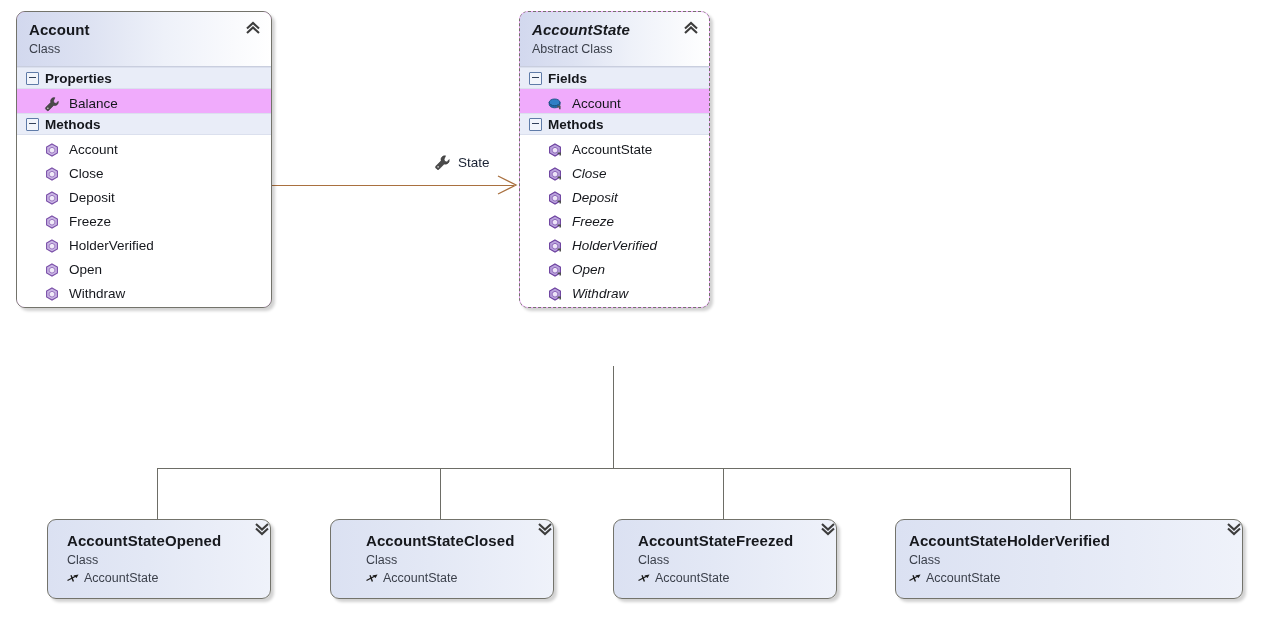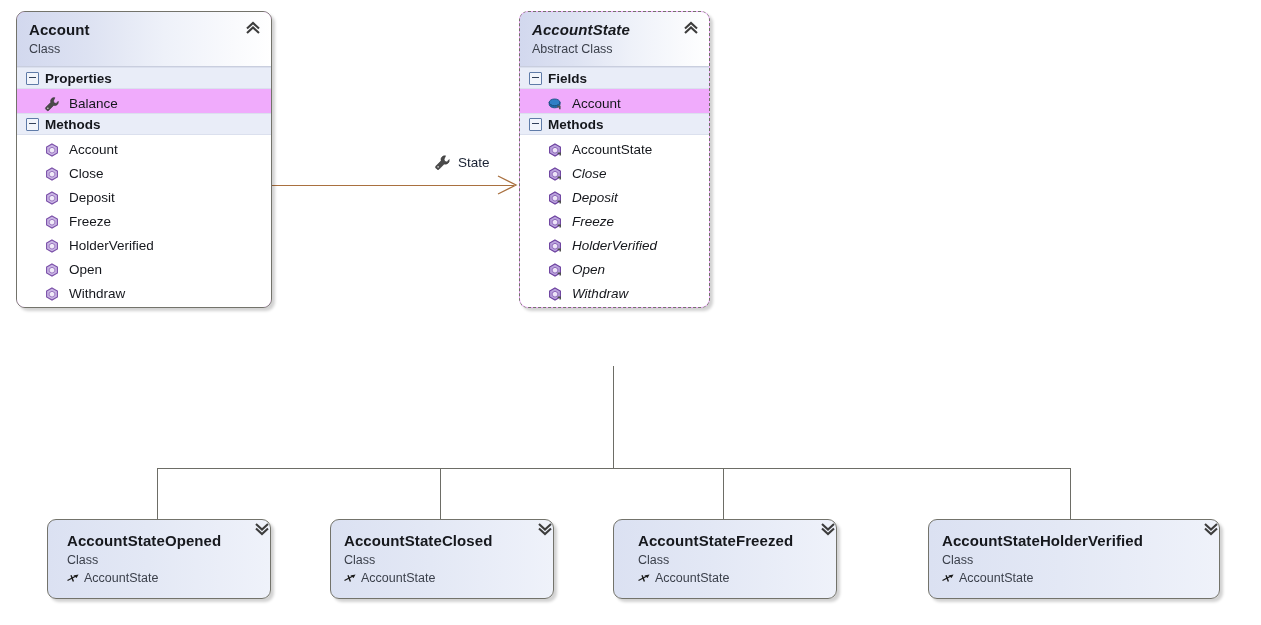--- a/index.html
+++ b/index.html
@@ -413,21 +413,21 @@
       <span class="chev" style="top:2px; right:0px;">
         <svg width="16" height="14" viewBox="0 0 16 14">
           <polyline points="2,2 8,7.5 14,2" fill="none" stroke="#3c3c3c" stroke-width="2.1"></polyline>
           <polyline points="2,6.5 8,12 14,6.5" fill="none" stroke="#3c3c3c" stroke-width="2.1"></polyline>
         </svg>
       </span>
     </div>
   </div>
 
   <div class="clsbox solid" style="left:330px; top:519px; width:224px; height:80px; background:linear-gradient(to right,#dbe1f2 0%,#e3e8f5 45%,#eff2fa 100%);">
-    <div style="padding:12px 4px 0 13px; position:relative;">
+    <div style="padding:12px 4px 0 13px; position:relative;margin-left:22px;">
       <div class="cls-title">AccountStateClosed</div>
       <div class="cls-stereo">Class</div>
       <div class="cls-base">
         <span>
           <svg width="12" height="12" viewBox="0 0 12 12">
             <line x1="0.5" y1="7.5" x2="9" y2="3" stroke="#1a1a1a" stroke-width="1.4"></line>
             <polygon points="11.5,1.5 6.4,2.6 9.6,5.0" fill="#1a1a1a"></polygon>
             <line x1="4.0" y1="2.2" x2="6.4" y2="8.4" stroke="#1a1a1a" stroke-width="1.4"></line>
           </svg>
         </span>
@@ -458,21 +458,21 @@
       </div>
       <span class="chev" style="top:2px; right:0px;">
         <svg width="16" height="14" viewBox="0 0 16 14">
           <polyline points="2,2 8,7.5 14,2" fill="none" stroke="#3c3c3c" stroke-width="2.1"></polyline>
           <polyline points="2,6.5 8,12 14,6.5" fill="none" stroke="#3c3c3c" stroke-width="2.1"></polyline>
         </svg>
       </span>
     </div>
   </div>
 
-  <div class="clsbox solid" style="left:928px; top:519px; width:292px; height:80px; background:linear-gradient(to right,#dbe1f2 0%,#e3e8f5 45%,#eff2fa 100%);">
+  <div class="clsbox solid" style="left:895px; top:519px; width:348px; height:80px; background:linear-gradient(to right,#dbe1f2 0%,#e3e8f5 45%,#eff2fa 100%);">
     <div style="padding:12px 12px 0 13px; position:relative;">
       <div class="cls-title">AccountStateHolderVerified</div>
       <div class="cls-stereo">Class</div>
       <div class="cls-base">
         <span>
           <svg width="12" height="12" viewBox="0 0 12 12">
             <line x1="0.5" y1="7.5" x2="9" y2="3" stroke="#1a1a1a" stroke-width="1.4"></line>
             <polygon points="11.5,1.5 6.4,2.6 9.6,5.0" fill="#1a1a1a"></polygon>
             <line x1="4.0" y1="2.2" x2="6.4" y2="8.4" stroke="#1a1a1a" stroke-width="1.4"></line>
           </svg>

